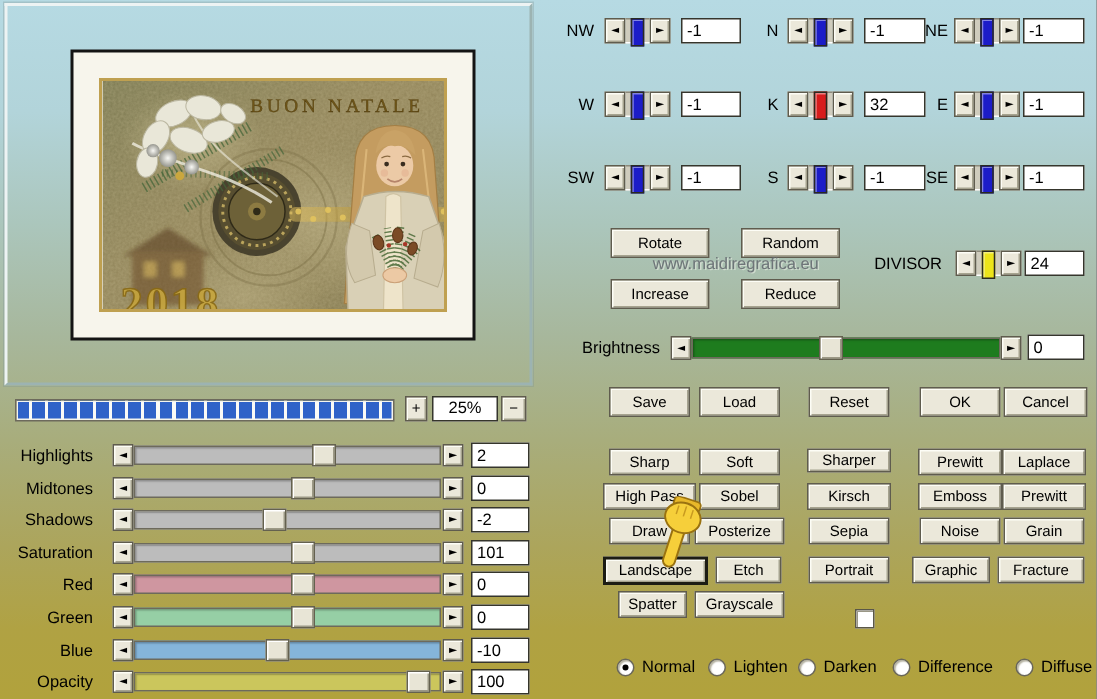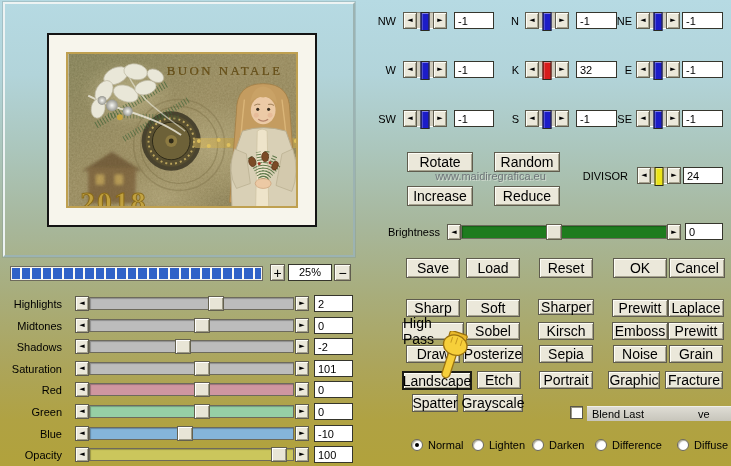--- a/index.html
+++ b/index.html
@@ -11,21 +11,21 @@
   .abs{position:absolute;}
   .lbl{font-size:11px;color:#000;white-space:nowrap;}
   .r{text-align:right;}
   .btn3{
     background:#ebe8da;border:1px solid #5f5c4e;
     box-shadow:inset 1px 1px 0 #fdfdf6,inset -1px -1px 0 #a6a38f;
     box-sizing:border-box;color:#000;
   }
   .btn{
     position:absolute;display:flex;align-items:center;justify-content:center;
-    font-size:14px;cursor:default;
+    font-size:10px;cursor:default;
   }
   .btn.focused{border:2px solid #1c1c14;box-shadow:inset 1px 1px 0 #fdfdf6,inset -1px -1px 0 #a6a38f;}
   .abtn{
     display:inline-flex;align-items:center;justify-content:center;
     width:14px;height:100%;font-family:"DejaVu Sans",sans-serif;font-size:7px;line-height:1;
   }
   .vbox{
     position:absolute;background:#fff;border:1px solid #35352c;
     font-family:"Liberation Sans",sans-serif;font-size:11px;color:#000;
     padding:1px 3px;box-sizing:border-box;outline:none;
@@ -459,24 +459,20 @@
       <g transform="rotate(18 17 18)">
         <rect x="8" y="1" width="18" height="7" rx="2.5" fill="#e8b82a" stroke="#9a7210" stroke-width="1.2"></rect>
         <rect x="13" y="17" width="8" height="31" rx="4" fill="#f6cf3a" stroke="#9a7210" stroke-width="1.3"></rect>
         <ellipse cx="17" cy="14" rx="12" ry="10" fill="#f6cf3a" stroke="#9a7210" stroke-width="1.3"></ellipse>
         <path d="M12 7 v6 M17 6 v7 M22 7 v6" stroke="#c89a20" stroke-width="1" fill="none"></path>
       </g>
     </svg>
   </div>
 
   <span class="checkbox" style="left:570px;top:406px;"></span>
-  <div class="abs blendbar">
-    <span class="lbl abs" style="left:5px;top:1px;">Blend Last</span>
-    <span class="lbl abs" style="left:111px;top:1px;">ve</span>
-  </div>
 
   <span class="radio checked" style="left:411px;top:439px;">
       <span class="dot"></span>
     </span>
   <span class="lbl abs" style="left:428px;top:439px;">Normal</span>
   <span class="radio" style="left:472px;top:439px;"></span>
   <span class="lbl abs" style="left:489px;top:439px;">Lighten</span>
   <span class="radio" style="left:532px;top:439px;"></span>
   <span class="lbl abs" style="left:549px;top:439px;">Darken</span>
   <span class="radio" style="left:595px;top:439px;"></span>

